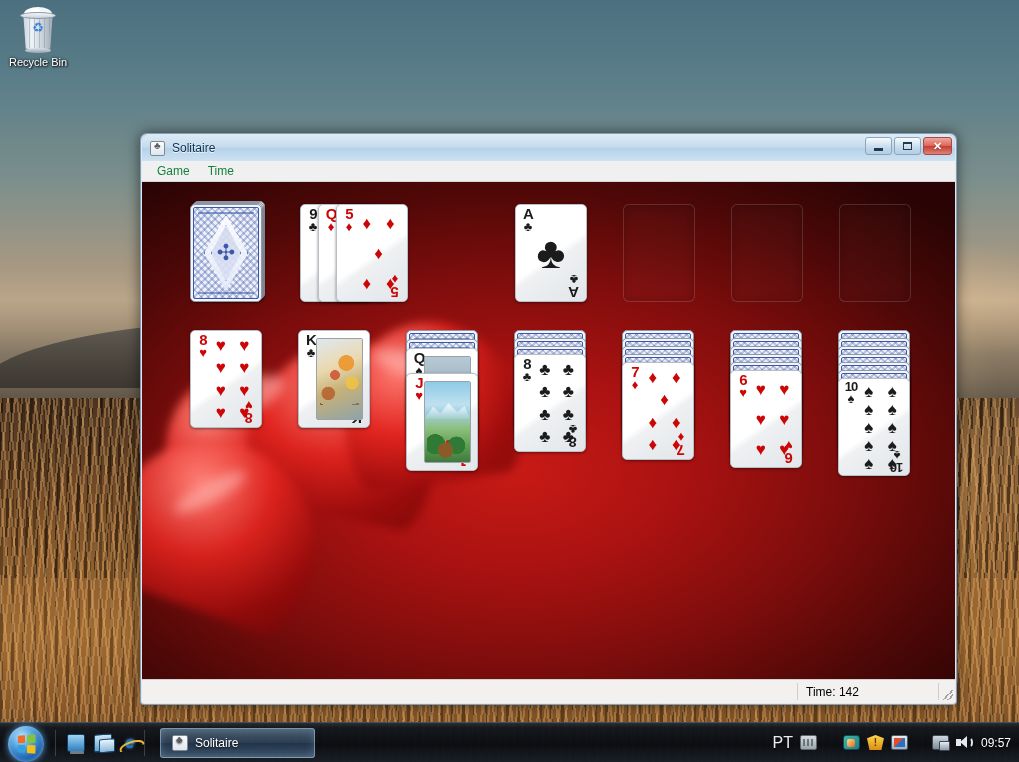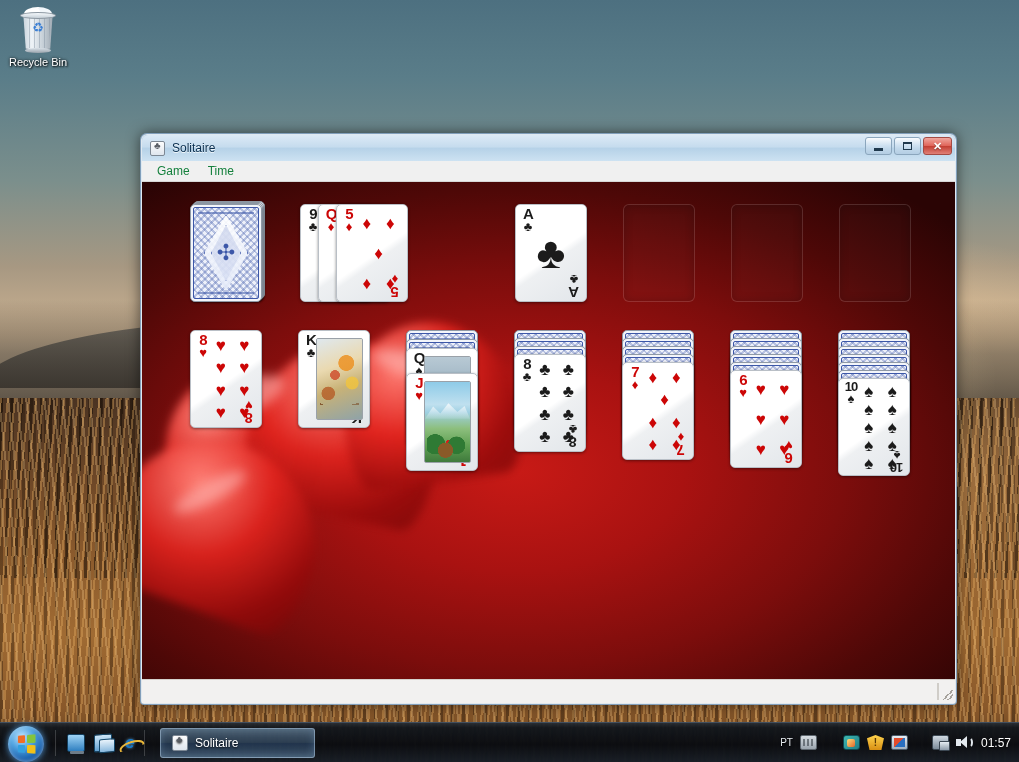--- a/index.html
+++ b/index.html
@@ -405,21 +405,21 @@
     width:16px; height:16px; position:relative;
     background:linear-gradient(to bottom,#fdfdfd,#dfe6ee);
     border:1px solid #7d8894; border-radius:2px;
   }
   .task-btn .ticon:before {
     content:"♣"; position:absolute; left:3px; top:-2px; font-size:10px; color:#5a5f66;
   }
   .task-btn span { color:#fff; font-size:12px; text-shadow:0 1px 2px rgba(0,0,0,.8); }
 
   #tray { margin-left:auto; display:flex; align-items:center; gap:7px; padding-right:8px; }
-  .tray-lang { color:#e8edf2; font-size:10px; text-shadow:0 1px 1px #000; }
+  .tray-lang { color:#e8edf2; font-size:16px; text-shadow:0 1px 1px #000; }
   .tray-ico { width:17px; height:15px; position:relative; cursor:pointer; }
   .ti-keyboard {
     background:linear-gradient(to bottom,#d7dde2,#9aa4ad);
     border:1px solid #5d666e; border-radius:2px;
   }
   .ti-keyboard:after {
     content:""; position:absolute; left:2px; top:3px; right:2px; bottom:3px;
     background:repeating-linear-gradient(90deg,#4c545b 0 2px, rgba(0,0,0,0) 2px 4px);
     opacity:.7;
   }
@@ -863,20 +863,21 @@
           </div>
         </div>
       </div>
 
     </div>
   </div>
 
   <div class="statusbar">
     <div class="sb-panel sb-flex"></div>
     <div class="sb-sep"></div>
+    <div class="sb-panel" style="width:140px;">Time: 142</div>
     <div class="sb-sep"></div>
     <div class="sb-grip">
         <i></i>
       </div>
   </div>
 
 </div>
 
 <div id="taskbar">
 
@@ -913,16 +914,16 @@
     <div class="tray-ico ti-keyboard"></div>
     <div style="width:12px;"></div>
     <div class="tray-ico ti-paint"></div>
     <div class="tray-ico ti-shield"></div>
     <div class="tray-ico ti-app"></div>
     <div style="width:10px;"></div>
     <div class="tray-ico ti-network"></div>
     <div class="tray-ico ti-volume">
         <span class="vol-waves"></span>
       </div>
-    <div class="tray-clock">01:57</div>
+    <div class="tray-clock">09:57</div>
   </div>
 
 </div>
 
 </body></html>

